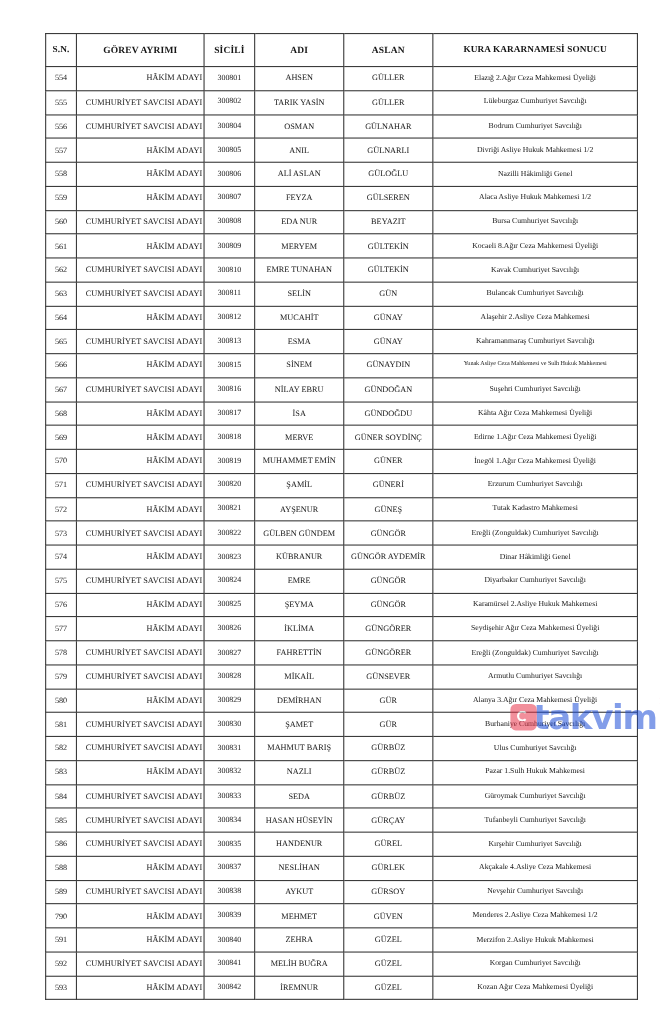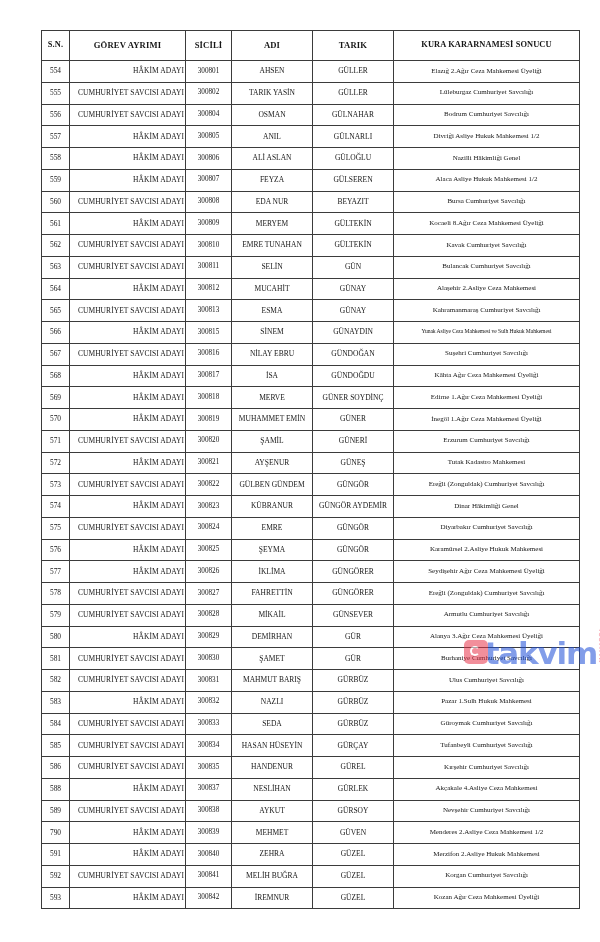--- a/index.html
+++ b/index.html
@@ -139,21 +139,21 @@
       <col class="c-adi">
         <col class="c-soyadi">
         <col class="c-sonuc">
     </colgroup>
     <thead>
       <tr>
         <th class="h-sn">S.N.</th>
         <th class="h-gorev">GÖREV AYRIMI</th>
         <th class="h-sicil">SİCİLİ</th>
         <th class="h-adi">ADI</th>
-        <th class="h-soyadi">TARIK</th>
+        <th class="h-soyadi">ASLAN</th>
         <th class="h-sonuc">KURA KARARNAMESİ SONUCU</th>
       </tr>
     </thead>
     <tbody id="kura-body">
         <tr>
           <td class="cell-sn">554</td>
           <td class="cell-gorev">HÂKİM ADAYI</td>
           <td class="cell-sicil">300801</td>
           <td class="cell-adi">AHSEN</td>
           <td class="cell-soyadi">GÜLLER</td>

